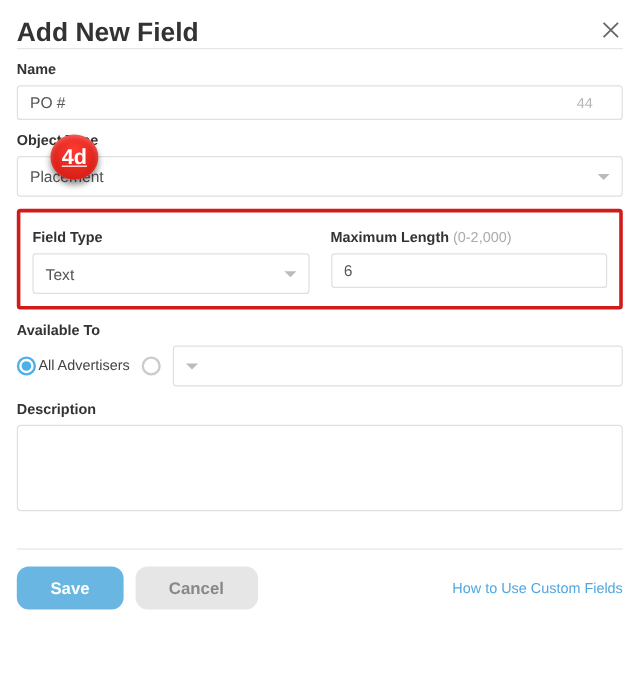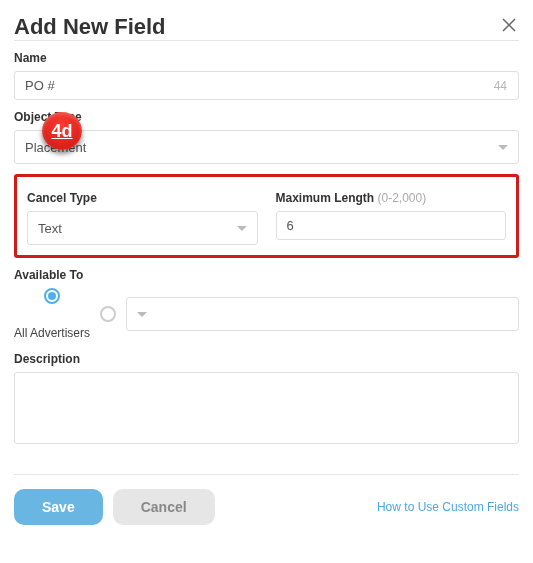--- a/index.html
+++ b/index.html
@@ -14,28 +14,28 @@
   .input-wrap { position: relative; margin-bottom: 10px; }
   input[type="text"], .select-box, textarea {
     width: 100%;
     border: 1px solid #e0e0e0;
     border-radius: 3px;
     padding: 6px 10px;
     font-size: 13px;
     color: #555;
     background: #fff;
   }
-  .char-count { position: absolute; right: 12px; top: 50%; transform: translateY(-50%); font-size: 12px; color: #b8b8b8; }
+  .char-count { position: absolute; right: 25px; top: 50%; transform: translateY(-50%); font-size: 12px; color: #b8b8b8; }
   .select-box { display: flex; align-items: center; justify-content: space-between; cursor: pointer; height: 34px; }
   .caret-down { width: 0; height: 0; border-left: 5px solid transparent; border-right: 5px solid transparent; border-top: 5px solid #bbb; }
   .red-outline { border: 3px solid #d11b1a; border-radius: 3px; padding: 6px 10px 10px 10px; margin: 4px 0 10px 0; }
   .row-2 { display: flex; gap: 18px; }
   .col { flex: 1; }
   .avail-row { display: flex; align-items: center; gap: 10px; margin-bottom: 12px; }
-  .radio-wrap { display: inline-flex; align-items: center; gap: 22px; font-size: 12px; cursor: pointer; flex-direction: column; }
+  .radio-wrap { display: inline-flex; gap: 2px; font-size: 12px; cursor: pointer; }
   .radio-outer { width: 16px; height: 16px; border: 2px solid #ccc; border-radius: 50%; display: inline-flex; align-items: center; justify-content: center; }
   .radio-outer.selected { border-color: #4fb0e8; }
   .radio-inner { width: 8px; height: 8px; background: #4fb0e8; border-radius: 50%; }
   .select-adv { flex: 1; }
   .select-adv .select-box { color: #aaa; font-style: italic; }
   textarea { height: 72px; resize: none; }
   .footer-sep { border: 0; border-top: 1px solid #e5e5e5; margin: 26px 0 14px 0; }
   .footer { display: flex; align-items: center; }
   .btn { border: none; padding: 10px 28px; font-size: 14px; font-weight: bold; border-radius: 10px; cursor: pointer; margin-right: 10px; }
   .btn-primary { background: #6ab6e2; color: #fff; }
@@ -77,21 +77,21 @@
     <div class="badge-4d">4d</div>
     <div class="select-box">
       <span>Placement</span>
       <span class="caret-down"></span>
     </div>
   </div>
 
   <div class="red-outline">
     <div class="row-2">
       <div class="col">
-        <div class="field-label">Cancel Type</div>
+        <div class="field-label">Field Type</div>
         <div class="select-box">
           <span>Text</span>
           <span class="caret-down"></span>
         </div>
       </div>
       <div class="col">
         <div class="field-label">
           <span>Maximum Length </span><span class="hint">(0-2,000)</span>
         </div>
         <input type="text" value="6" style="">

